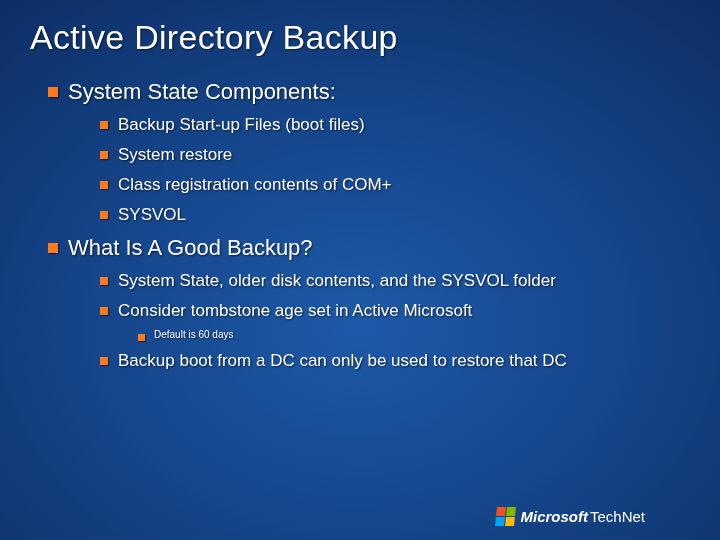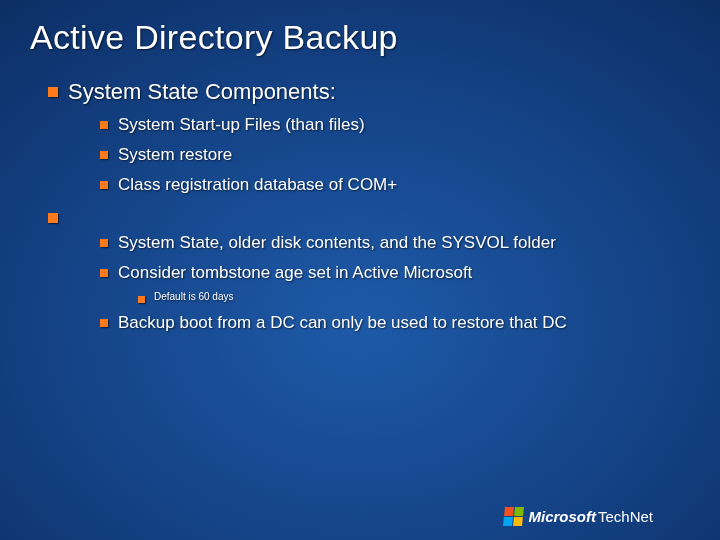--- a/index.html
+++ b/index.html
@@ -36,21 +36,21 @@
   .level2 > li > .row > .bullet { width: 8px; height: 8px; background: #ff7a1a; margin-top: 6px; margin-right: 10px; flex-shrink: 0; box-shadow: 1px 1px 1px rgba(0,0,0,0.5); }
   .level2 > li > .row > .text { font-size: 17px; text-shadow: 1px 1px 2px rgba(0,0,0,0.6); }
   .level3 { padding-left: 38px; margin-top: 8px; }
   .level3 > li { margin-bottom: 8px; }
   .level3 > li > .row { display: flex; align-items: flex-start; }
   .level3 > li > .row > .bullet { width: 7px; height: 7px; background: #ff7a1a; margin-top: 5px; margin-right: 9px; flex-shrink: 0; box-shadow: 1px 1px 1px rgba(0,0,0,0.5); }
   .level3 > li > .row > .text { font-size: 10px; text-shadow: 1px 1px 2px rgba(0,0,0,0.6); }
   .section2 { margin-top: 4px; }
   .footer-logo {
     position: absolute;
-    right: 16px;
+    right: 24px;
     bottom: 14px;
     display: flex;
     align-items: center;
     gap: 5px;
   }
   .ms-flag { display: grid; grid-template-columns: 9px 9px; grid-template-rows: 9px 9px; gap: 1px; transform: skewX(-6deg); }
   .ms-flag div:nth-child(1){ background:#f25022; }
   .ms-flag div:nth-child(2){ background:#7fba00; }
   .ms-flag div:nth-child(3){ background:#00a4ef; }
   .ms-flag div:nth-child(4){ background:#ffb900; }
@@ -66,41 +66,48 @@
   <ul class="level1">
     <li>
       <div class="row">
         <span class="bullet"></span>
         <span class="text">System State Components:</span>
       </div>
       <ul class="level2">
         <li>
             <div class="row">
               <span class="bullet"></span>
-              <span class="text">System Start-up Files (than files)</span>
+              <span class="text">Backup Start-up Files (boot files)</span>
             </div>
           </li>
         <li>
             <div class="row">
               <span class="bullet"></span>
               <span class="text">System restore</span>
             </div>
           </li>
         <li>
             <div class="row">
               <span class="bullet"></span>
-              <span class="text">Class registration database of COM+</span>
+              <span class="text">Class registration contents of COM+</span>
+            </div>
+          </li>
+        <li>
+            <div class="row">
+              <span class="bullet"></span>
+              <span class="text">SYSVOL</span>
             </div>
           </li>
       </ul>
     </li>
 
     <li class="section2">
       <div class="row">
         <span class="bullet"></span>
+        <span class="text">What Is A Good Backup?</span>
       </div>
       <ul class="level2">
         <li>
             <div class="row">
               <span class="bullet"></span>
               <span class="text">System State, older disk contents, and the SYSVOL folder</span>
             </div>
           </li>
         <li>
           <div class="row">

